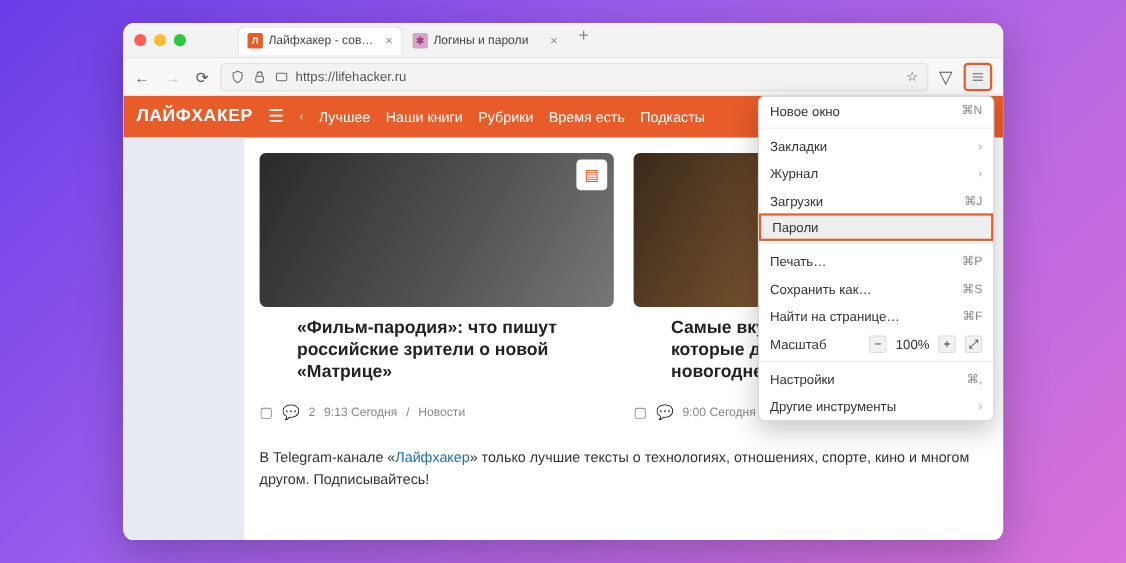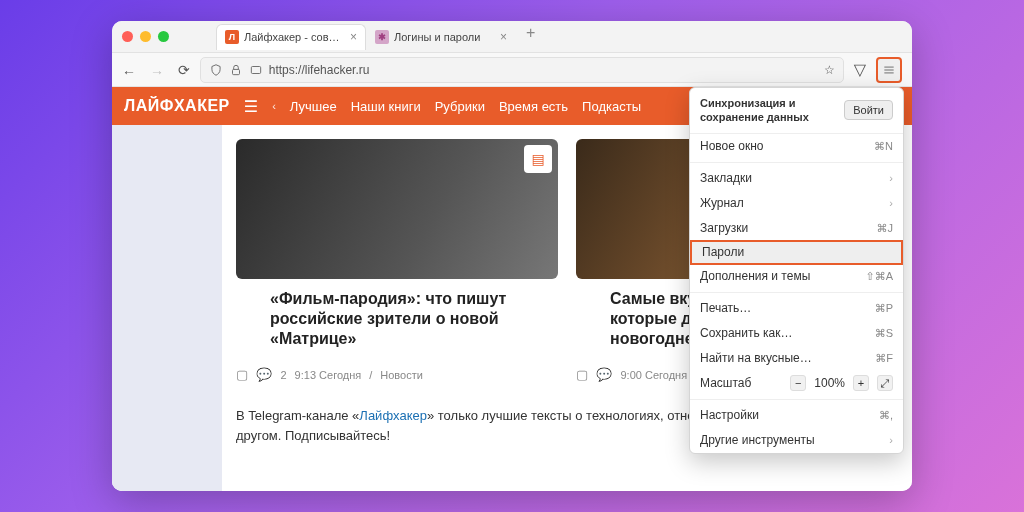--- a/index.html
+++ b/index.html
@@ -170,24 +170,20 @@
             </div>
           </div>
           <div class="promo">
             <span>В Telegram-канале «</span><a href="#">Лайфхакер</a><span>» только лучшие тексты о технологиях, отношениях, спорте, кино и многом другом. Подписывайтесь!</span>
           </div>
         </div>
       </div>
     </div>
 
     <div class="appmenu">
-      <div class="head">
-        <span>Синхронизация и сохранение данных</span>
-        <div class="login-btn">Войти</div>
-      </div>
       <div id="menu-items">
           <div class="mi">
             <span>Новое окно</span>
             <span class="short">⌘N</span>
           </div>
           <div class="sep"></div>
           <div class="mi">
             <span>Закладки</span>
             <span class="chevr">›</span>
           </div>
@@ -195,35 +191,31 @@
             <span>Журнал</span>
             <span class="chevr">›</span>
           </div>
           <div class="mi">
             <span>Загрузки</span>
             <span class="short">⌘J</span>
           </div>
           <div class="mi hl">
             <span>Пароли</span>
           </div>
-          <div class="mi">
-            <span>Дополнения и темы</span>
-            <span class="short">⇧⌘A</span>
-          </div>
           <div class="sep"></div>
           <div class="mi">
             <span>Печать…</span>
             <span class="short">⌘P</span>
           </div>
           <div class="mi">
             <span>Сохранить как…</span>
             <span class="short">⌘S</span>
           </div>
           <div class="mi">
-            <span>Найти на вкусные…</span>
+            <span>Найти на странице…</span>
             <span class="short">⌘F</span>
           </div>
           <div class="mi">
             <span>Масштаб</span>
             <div class="zoom">
               <div class="zbtn">−</div>
               <span>100%</span>
               <div class="zbtn">+</div>
               <div class="zbtn">⤢</div>
             </div>

